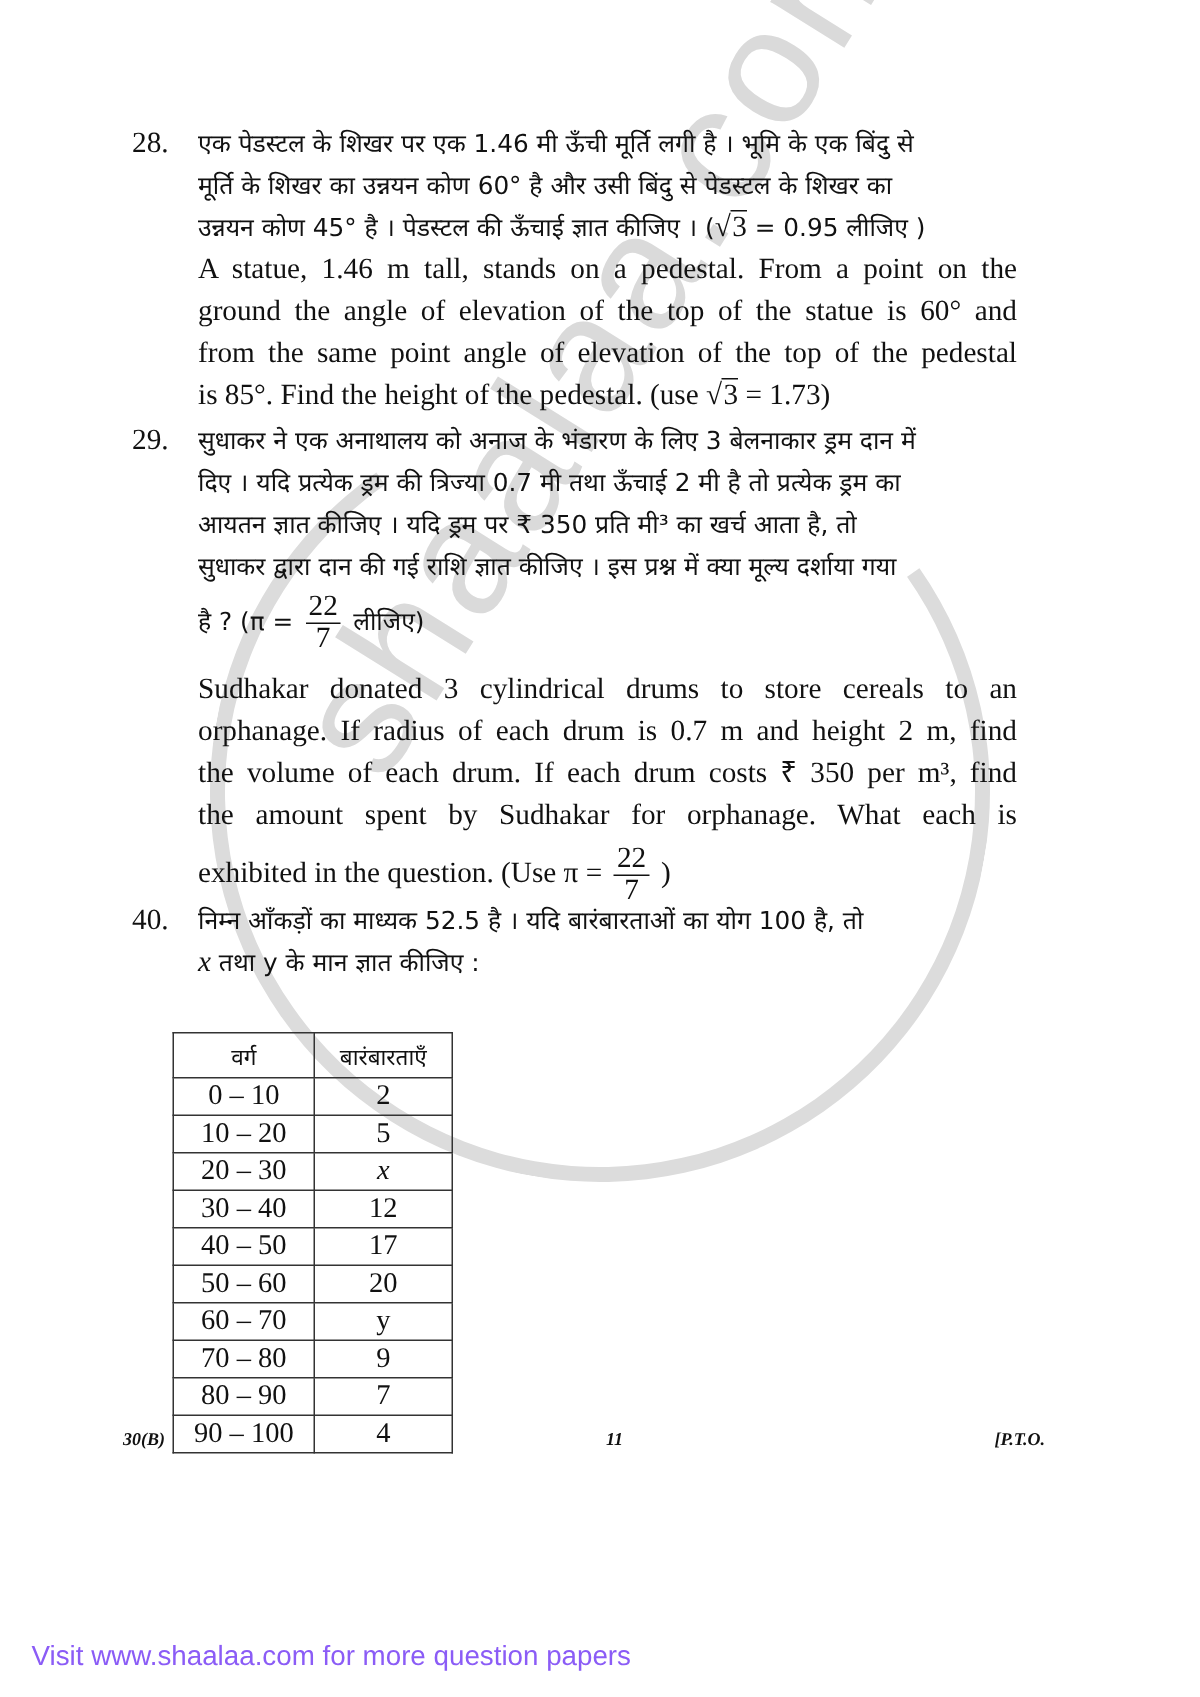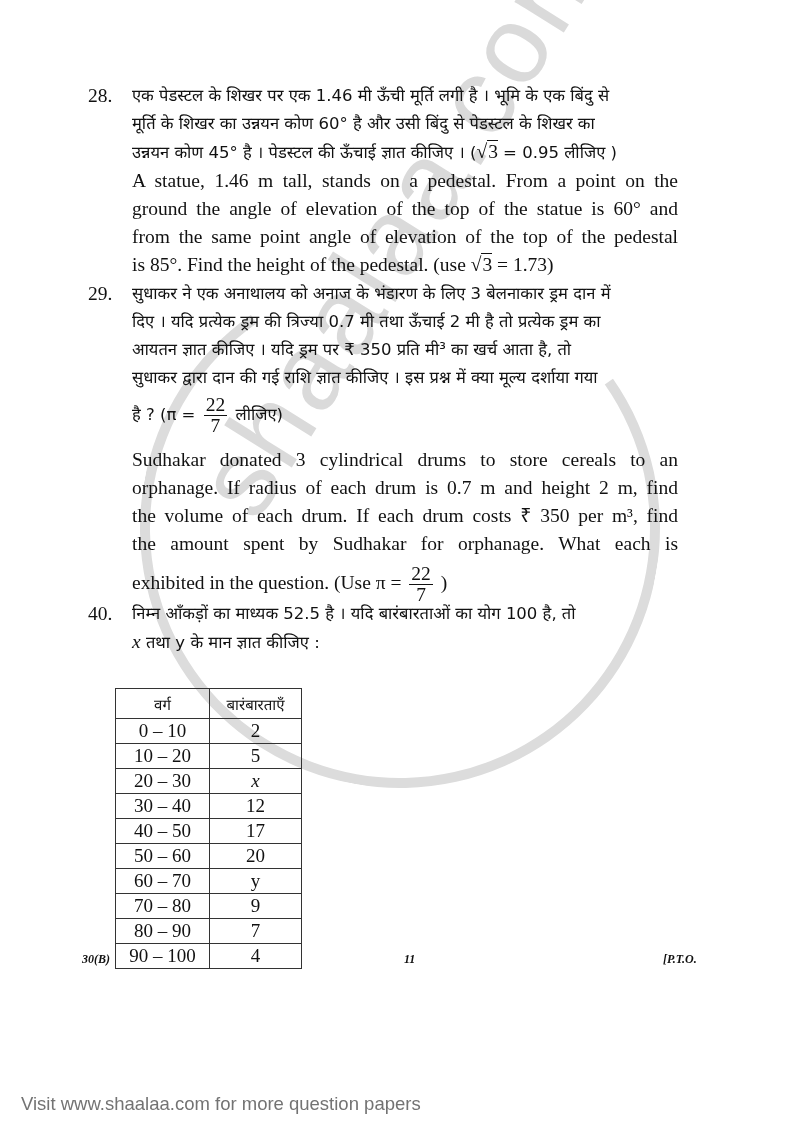--- a/index.html
+++ b/index.html
@@ -48,21 +48,21 @@
       border: 1px solid #333; height: 24px; padding: 0; text-align: center; font-weight: normal;
     }
     .freq-table th { font-family: "DejaVu Sans", sans-serif; font-size: 15px; height: 29px; }
     .freq-table .c1 { width: 93px; }
     .freq-table .c2 { width: 91px; }
     .italic { font-style: italic; }
 
     .footer { position: absolute; top: 952px; font-weight: bold; font-size: 12px; font-style: italic; }
     .visit {
       position: absolute; left: 21px; top: 1093px;
-      font-family: "Liberation Sans", "DejaVu Sans", sans-serif; font-size: 18.5px; color: #737373;
+      font-family: "Liberation Sans", "DejaVu Sans", sans-serif; font-size: 18.5px; color: #8b5cf6;
     }
   </style>
 </head>
 <body>
 
 <div class="page">
 
   <div class="watermark"></div>
   <div class="watermark-text">shaalaa.com</div>
 

